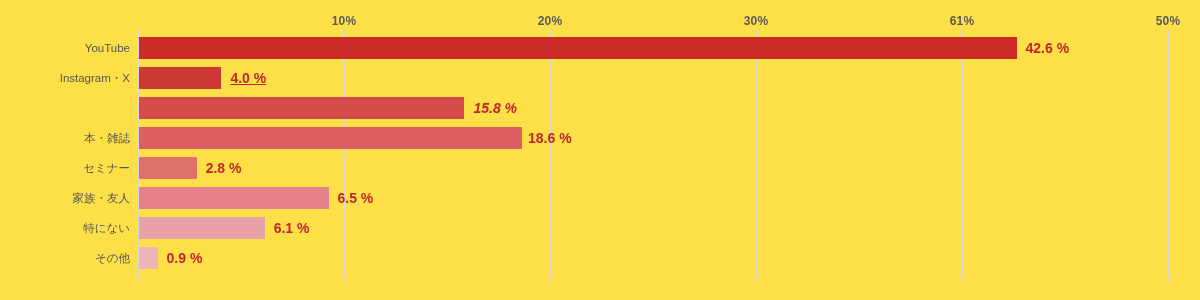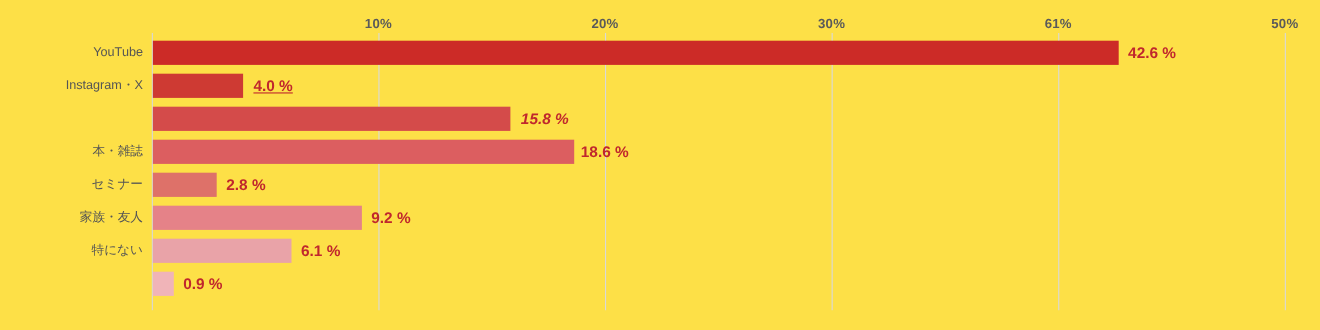--- a/index.html
+++ b/index.html
@@ -137,30 +137,31 @@
         <div class="bar-wrap" style="width: 57.68px;">
           <div class="bar" style="width: 100%; background: rgb(222, 113, 105);"></div>
         </div>
         <div class="val-label" style="left: 205.68px; color: rgb(192, 39, 45);">2.8 %</div>
       </div>
       <div class="row" style="top: 187px;">
         <div class="cat-label" style="color: rgb(85, 85, 85);">家族・友人</div>
         <div class="bar-wrap" style="width: 189.52px;">
           <div class="bar" style="width: 100%; background: rgb(229, 130, 136);"></div>
         </div>
-        <div class="val-label" style="left: 337.52px; color: rgb(192, 39, 45);">9.2 %</div>
+        <div class="val-label" style="left: 337.52px; color: rgb(192, 39, 45);">6.5 %</div>
       </div>
       <div class="row" style="top: 217px;">
         <div class="cat-label" style="color: rgb(85, 85, 85);">特にない</div>
         <div class="bar-wrap" style="width: 125.66px;">
           <div class="bar" style="width: 100%; background: rgb(233, 163, 168);"></div>
         </div>
         <div class="val-label" style="left: 273.66px; color: rgb(192, 39, 45);">6.1 %</div>
       </div>
       <div class="row" style="top: 247px;">
+        <div class="cat-label" style="color: rgb(85, 85, 85);">その他</div>
         <div class="bar-wrap" style="width: 18.54px;">
           <div class="bar" style="width: 100%; background: rgb(240, 180, 184);"></div>
         </div>
         <div class="val-label" style="left: 166.54px; color: rgb(192, 39, 45);">0.9 %</div>
       </div>
     </div>
 
 </div>
 
 </body></html>

